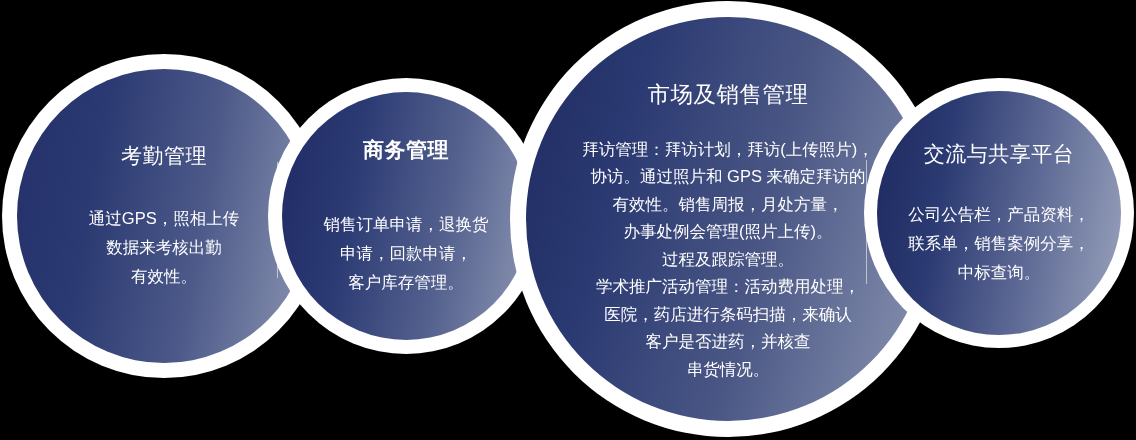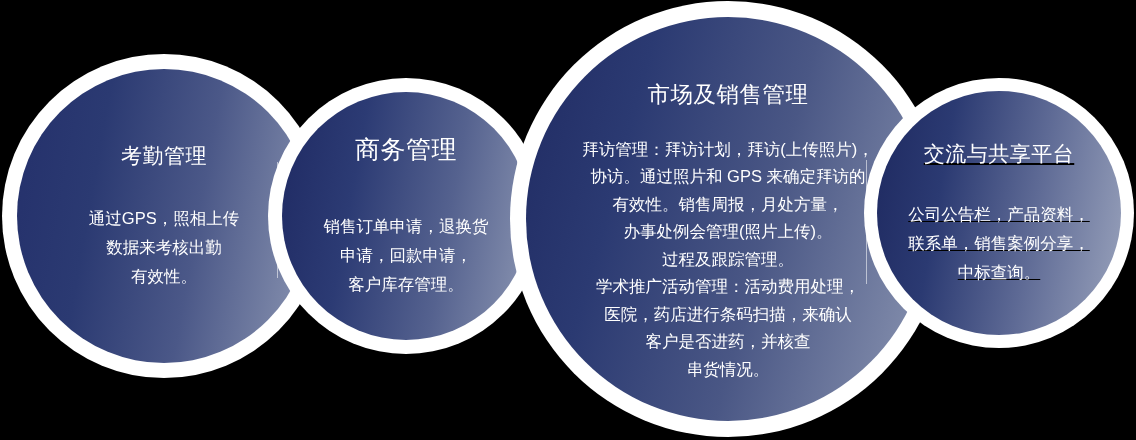--- a/index.html
+++ b/index.html
@@ -58,38 +58,37 @@
   }
   #c1 .circle-title { font-size: 21px; margin-bottom: 34px; }
   #c1 .circle-body  { font-size: 16.5px; line-height: 29px; }
 
   
   #c2 { left: 268px; top: 78px; width: 276px; height: 276px; padding: 14px; }
   #c2 .circle-inner {
     left: 14px; top: 14px; width: 248px; height: 248px;
     background: linear-gradient(100deg, #1f2a63 0%, #2c3b74 30%, #55628f 65%, #8d97b3 100%);
   }
-  #c2 .circle-title { font-size: 25px; margin-bottom: 46px; }
+  #c2 .circle-title { font-size: 21px; margin-bottom: 46px; font-weight: bold; }
   #c2 .circle-body  { font-size: 16.5px; line-height: 29px; }
 
   
   #c3 { left: 510px; top: 1px; width: 436px; height: 436px; padding: 16px; }
   #c3 .circle-inner {
     left: 16px; top: 16px; width: 404px; height: 404px;
     background: linear-gradient(105deg, #202b63 0%, #2b3a72 26%, #4a5785 58%, #8d97b3 100%);
   }
   #c3 .circle-title { font-size: 22.5px; margin-bottom: 26px; margin-top: 24px; }
   #c3 .circle-body  { font-size: 16.5px; line-height: 27.5px; }
 
   
   #c4 { left: 864px; top: 78px; width: 270px; height: 270px; padding: 13px; }
   #c4 .circle-inner {
     left: 13px; top: 13px; width: 244px; height: 244px;
     background: linear-gradient(100deg, #1e2960 0%, #2b3a72 28%, #5e6a95 62%, #9aa3bc 100%);
-    text-decoration: underline;
   }
   #c4 .circle-title { font-size: 21px; margin-bottom: 32px; }
   #c4 .circle-body  { font-size: 16.5px; line-height: 29px; }
 
   
   .divider {
     position: absolute;
     width: 1px;
     background: rgba(255,255,255,0.55);
   }

